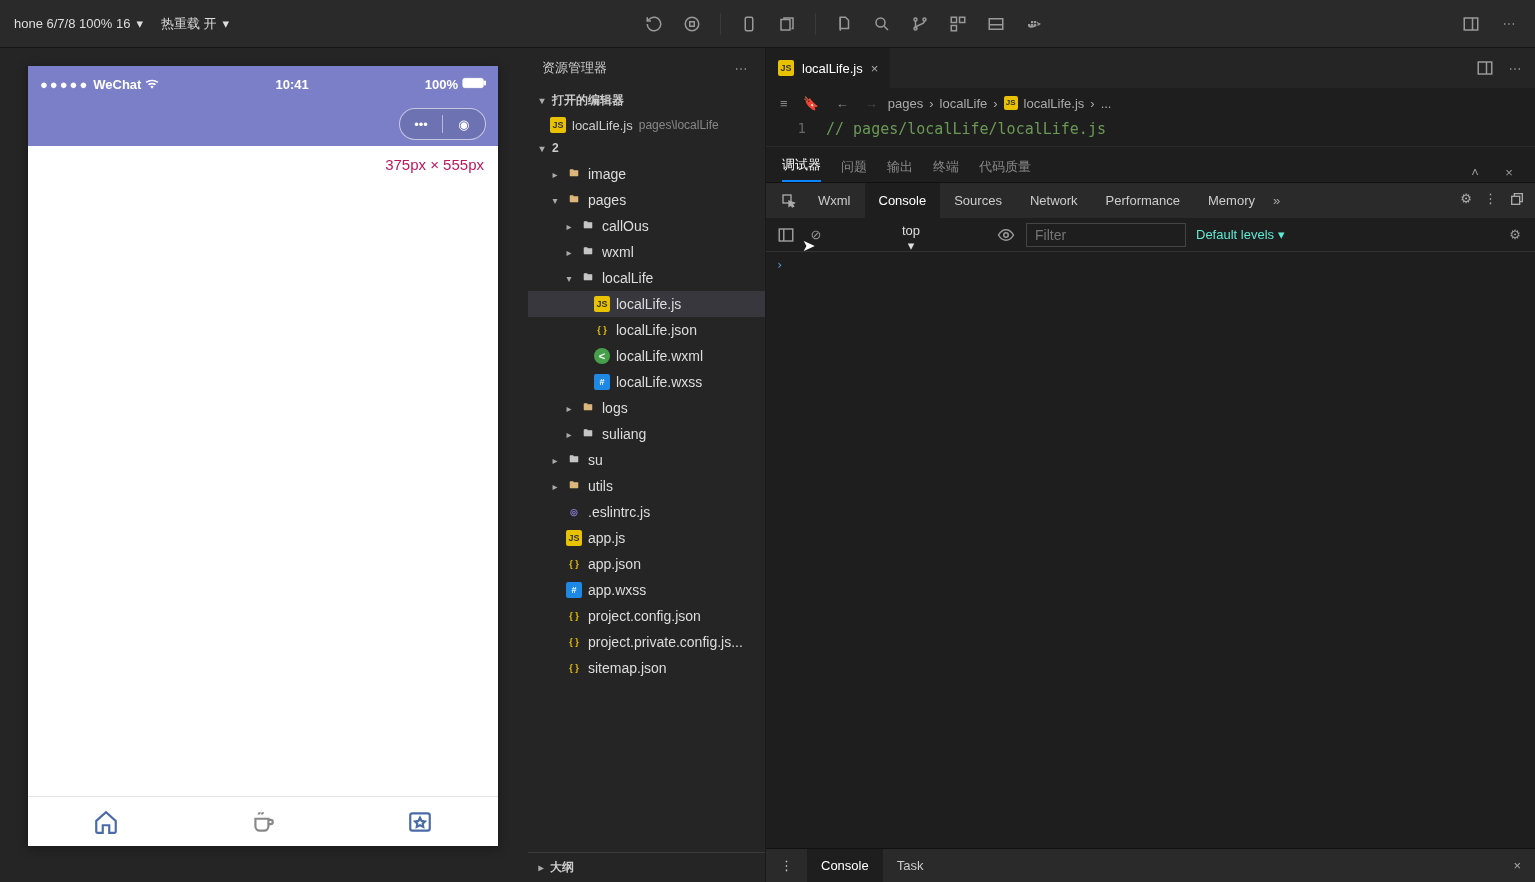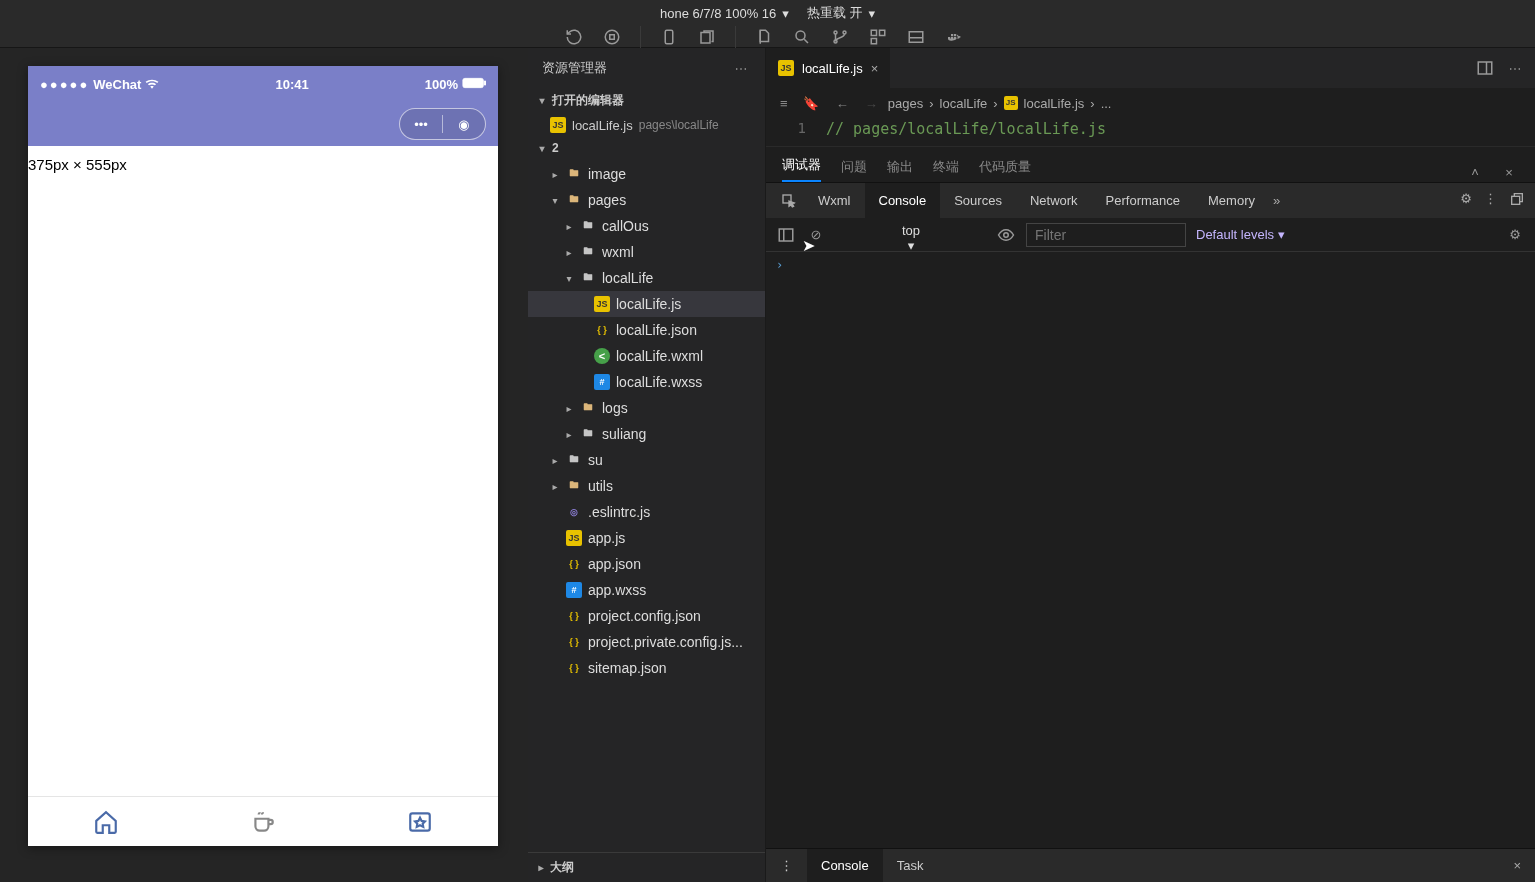--- a/index.html
+++ b/index.html
@@ -13,21 +13,20 @@
   font-size: 13px;
 }
 .root { display: flex; flex-direction: column; height: 100%; }
 .top-bar {
   height: 48px;
   background: #2a2a2a;
   border-bottom: 1px solid #161616;
   display: flex;
   align-items: center;
   padding: 0 8px;
-  flex-direction: column;
 }
 .top-left { display: flex; align-items: center; gap: 6px; }
 .device-sel { color: #ddd; display: flex; align-items: center; gap: 6px; padding: 4px 6px; }
 .top-spacer { flex: 1; }
 .top-icons { display: flex; align-items: center; gap: 18px; padding-right: 8px; }
 .icon-btn { width: 20px; height: 20px; display: flex; align-items: center; justify-content: center; color: #999; cursor: pointer; }
 .icon-btn svg { width: 18px; height: 18px; }
 .vbar { width: 1px; height: 22px; background: #3a3a3a; }
 
 .main-split { display: flex; flex: 1; min-height: 0; }
@@ -37,21 +36,21 @@
 .phone-frame { width: 470px; background: #fff; border-radius: 0; height: 780px; display: flex; flex-direction: column; box-shadow: 0 2px 10px rgba(0,0,0,.4); }
 .phone-status { height: 36px; background: #7a7fc8; color: #fff; display: flex; align-items: center; padding: 0 12px; font-weight: 600; font-size: 13px; }
 .phone-status .dots { letter-spacing: 2px; margin-right: 4px; }
 .phone-status .wifi { margin-left: 4px; }
 .phone-status .center { flex: 1; text-align: center; }
 .phone-nav { height: 44px; background: #7a7fc8; color: #fff; display: flex; align-items: center; padding: 0 12px; position: relative; }
 .phone-nav .title { position: absolute; left: 0; right: 0; text-align: center; font-size: 17px; }
 .capsule { margin-left: auto; display: flex; align-items: center; border: 1px solid rgba(255,255,255,.6); border-radius: 18px; height: 32px; overflow: hidden; background: rgba(0,0,0,.1);}
 .capsule .part { width: 42px; display: flex; align-items: center; justify-content: center; color: #fff; }
 .capsule .sep { width: 1px; height: 18px; background: rgba(255,255,255,.5); }
-.size-hint { text-align: left; padding: 10px 14px 0 0; color: #000000; font-size: 15px; }
+.size-hint { text-align: right; padding: 10px 14px 0 0; color: #be185d; font-size: 15px; }
 .phone-body { flex: 1; background: #fff; }
 .tabbar { height: 50px; display: flex; border-top: 1px solid #e5e5e5; }
 .tabbar .tab { flex: 1; display: flex; align-items: center; justify-content: center; color: #4a6aa8; }
 .tabbar .tab svg { width: 26px; height: 26px; }
 
 
 .explorer-col { width: 238px; background: #252526; border-right: 1px solid #1a1a1a; display: flex; flex-direction: column; }
 .exp-header { height: 40px; display: flex; align-items: center; justify-content: space-between; padding: 0 14px; color: #ccc; font-size: 13px; }
 .exp-sec-hdr { display: flex; align-items: center; gap: 4px; padding: 4px 8px; color: #ccc; font-size: 12px; font-weight: 600; }
 .exp-sec-hdr .chev { width: 12px; }
@@ -98,21 +97,21 @@
 .devtools-tabs { height: 36px; background: #2a2a2a; display: flex; align-items: center; gap: 0; padding-left: 8px; border-top: 1px solid #111; }
 .dt-pick { width: 30px; display: flex; justify-content: center; color: #aaa; }
 .dt-tab { padding: 0 14px; height: 100%; display: flex; align-items: center; color: #ccc; cursor: pointer; }
 .dt-tab.active { background: #1e1e1e; color: #fff; }
 .dt-more { margin-left: 4px; color: #aaa; }
 .dt-right { margin-left: auto; display: flex; gap: 12px; padding-right: 10px; color: #aaa; }
 
 .console-toolbar { height: 34px; background: #1e1e1e; border-bottom: 1px solid #333; display: flex; align-items: center; gap: 10px; padding: 0 10px; }
 .ctx-select { background: #1e1e1e; border: none; color: #ddd; height: 24px; width: 150px; display: flex; align-items: center; justify-content: space-between; padding: 0 8px; flex-direction: column; }
 .filter-input { background: #1e1e1e; border: 1px solid #444; color: #ddd; height: 24px; width: 160px; padding: 0 8px; font-size: 14px; }
-.levels { color: #c4b5fd; display: flex; align-items: center; gap: 4px; }
+.levels { color: #5eead4; display: flex; align-items: center; gap: 4px; }
 
 .console-body { flex: 1; padding: 6px 10px; font-family: Consolas, monospace; font-size: 12px; color: #5a9fd4; }
 
 .bottom-status { height: 34px; background: #2a2a2a; border-top: 1px solid #111; display: flex; align-items: center; }
 .bs-sec { padding: 0 14px; height: 100%; display: flex; align-items: center; color: #ccc; cursor: pointer; }
 .bs-sec.active { background: #1e1e1e; color: #fff; }
 .bs-close { margin-left: auto; padding-right: 14px; color: #aaa; cursor: pointer; }
 
 .cursor-pointer { position: absolute; left: 802px; top: 236px; color: #fff; font-size: 16px; pointer-events:none; }
 </style>

